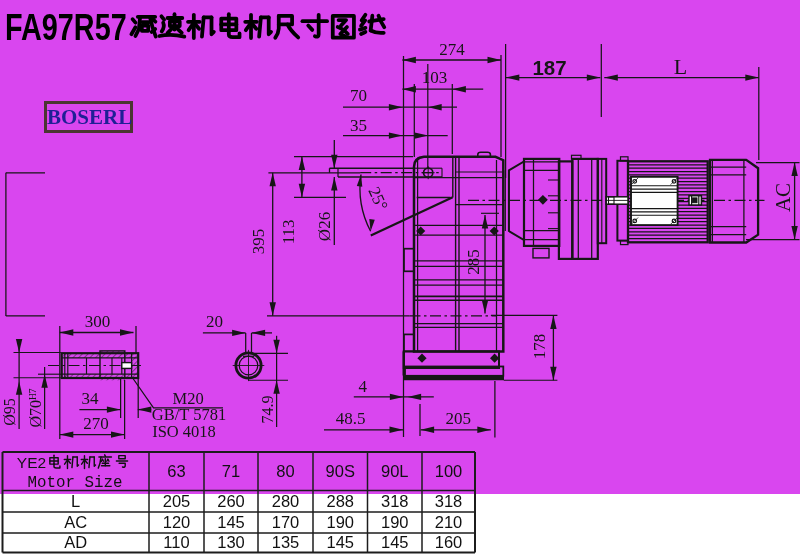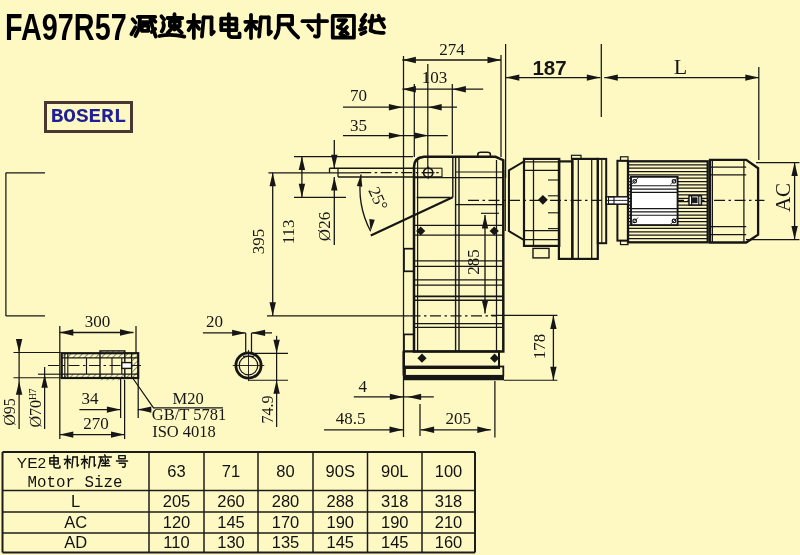--- a/index.html
+++ b/index.html
@@ -1,19 +1,19 @@
 <!DOCTYPE html>
 <html><head><meta charset="utf-8">
 <style>
 html,body{margin:0;padding:0;background:#fff;width:800px;height:555px;overflow:hidden;}
-#page{position:relative;width:800px;height:555px;background:#fef9c3;}
+#page{position:relative;width:800px;height:494px;background:#d946ef;}
 #title{position:absolute;left:5px;top:7px;font-family:"Liberation Sans",sans-serif;
   font-weight:bold;font-size:36px;color:#000;transform:scaleX(0.8);transform-origin:0 0;}
 #logo{position:absolute;left:44px;top:101px;width:83px;height:26px;border:3px solid #4a3632;
-  text-align:center;line-height:26px;font-family:Liberation Mono, monospace;font-weight:bold;
+  text-align:center;line-height:26px;font-family:Liberation Serif, serif;font-weight:bold;
   font-size:21px;color:#1f1f96;letter-spacing:0px;}
 svg{position:absolute;left:0;top:0;}
 </style></head>
 <body>
 <div id="page">
 <div id="title">FA97R57</div>
 <div id="logo">BOSERL</div>
 <svg width="800" height="555" viewBox="0 0 800 555">
 <defs>
 <pattern id="ht" width="4" height="4" patternTransform="rotate(45)" patternUnits="userSpaceOnUse">

